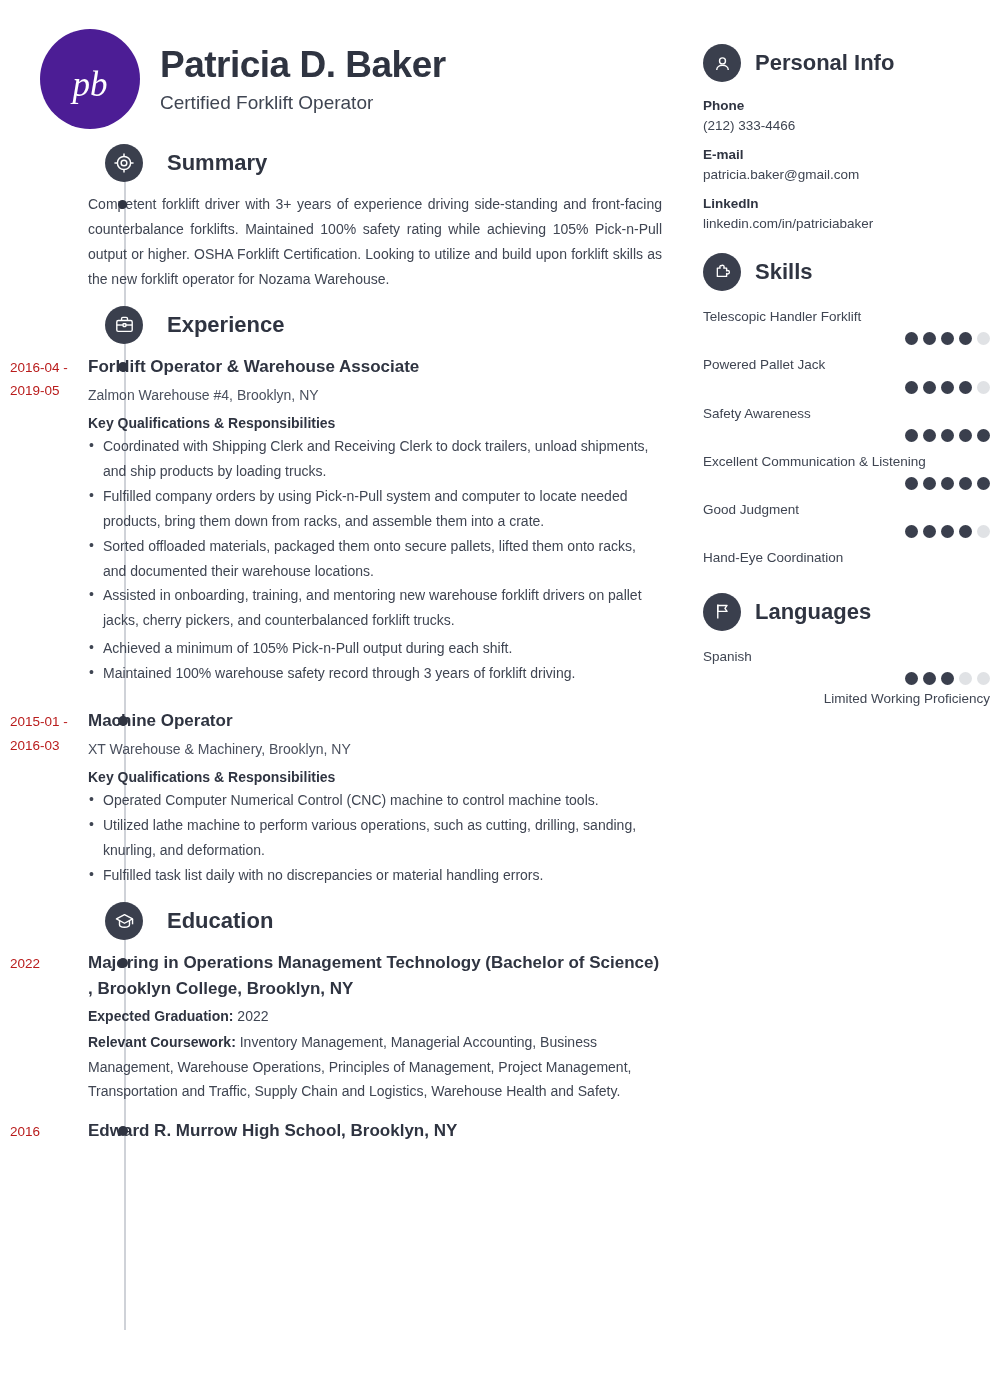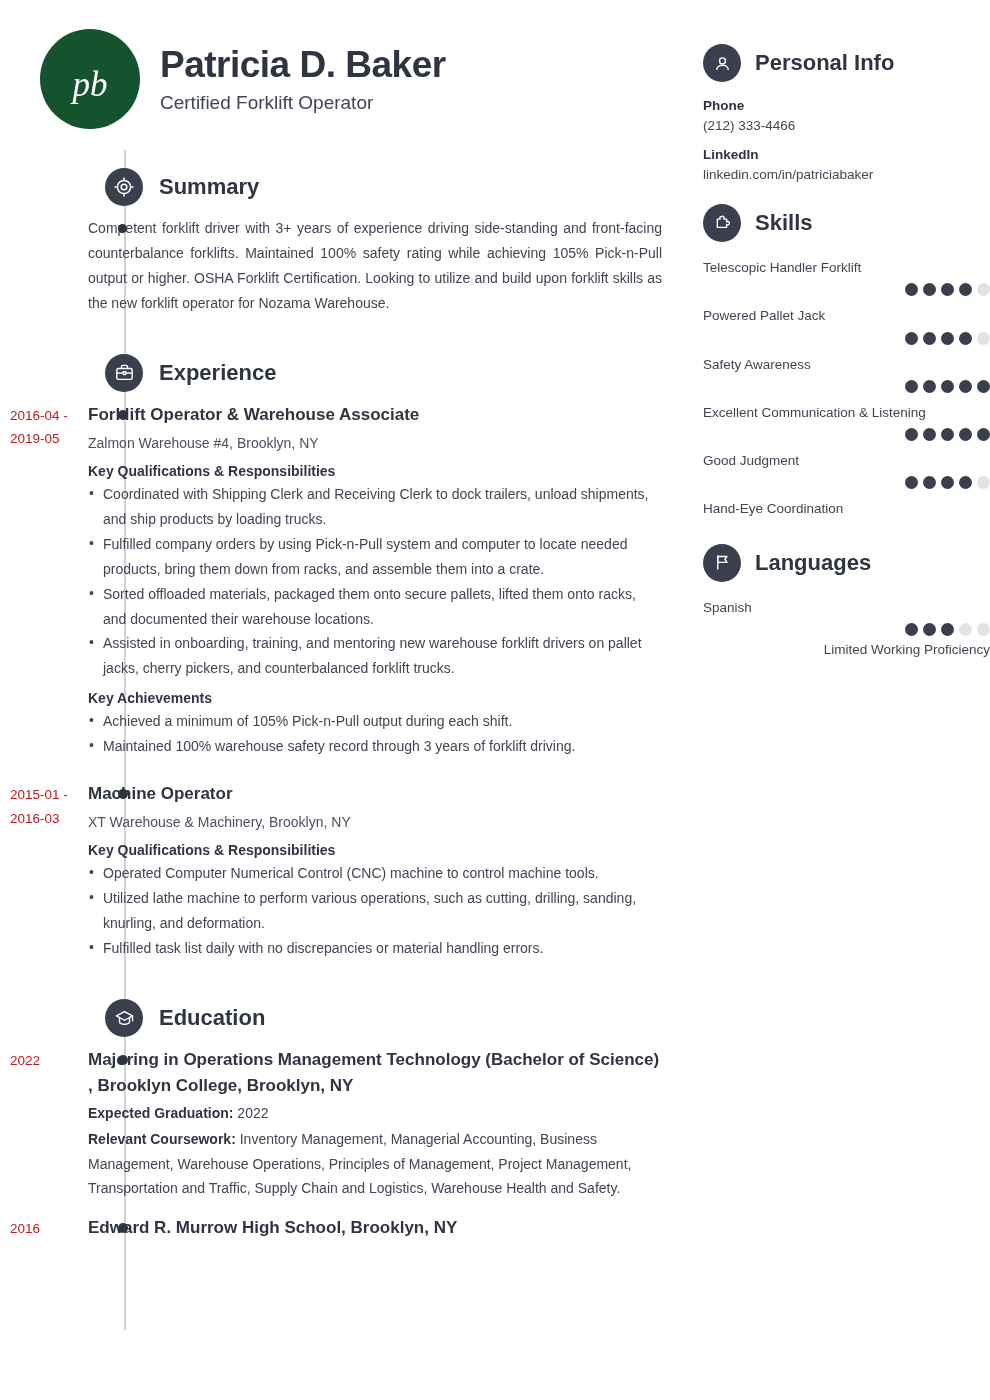--- a/index.html
+++ b/index.html
@@ -27,21 +27,21 @@
   
   .header {
     display: flex;
     align-items: center;
     padding: 28px 0 0 40px;
     height: 130px;
   }
   .avatar {
     width: 100px; height: 100px;
     border-radius: 50%;
-    background: #14532d;
+    background: #4c1d95;
     color: #ffffff;
     display: flex; align-items: center; justify-content: center;
     font-family: "Liberation Serif", serif;
     font-style: italic;
     font-size: 35px;
     font-weight: 400;
     letter-spacing: 0px;
     flex: 0 0 auto;
     padding-top: 12px;
   }
@@ -69,22 +69,23 @@
     height: 1180px;
     background: #cfd2d8;
   }
 
   
   .section-head {
     position: relative;
     display: flex;
     align-items: center;
     margin-left: 105px;
-    margin-top: 38px;
+    margin-top: 14px;
     margin-bottom: 10px;
+    gap: 8px;
   }
   .sec-icon {
     width: 38px; height: 38px;
     border-radius: 50%;
     background: #3a3f4d;
     display: flex; align-items: center; justify-content: center;
     flex: 0 0 auto;
     z-index: 2;
     position: relative;
   }
@@ -290,21 +291,20 @@
       <span class="dot big"></span>
       <div class="entry-title">Forklift Operator &amp; Warehouse Associate</div>
       <div class="entry-sub">Zalmon Warehouse #4, Brooklyn, NY</div>
       <div class="entry-label">Key Qualifications &amp; Responsibilities</div>
       <ul class="bullets">
         <li>Coordinated with Shipping Clerk and Receiving Clerk to dock trailers, unload shipments, and ship products by loading trucks.</li>
         <li>Fulfilled company orders by using Pick-n-Pull system and computer to locate needed products, bring them down from racks, and assemble them into a crate.</li>
         <li>Sorted offloaded materials, packaged them onto secure pallets, lifted them onto racks, and documented their warehouse locations.</li>
         <li>Assisted in onboarding, training, and mentoring new warehouse forklift drivers on pallet jacks, cherry pickers, and counterbalanced forklift trucks.</li>
       </ul>
-      <div class="entry-label">Key Achievements</div>
       <ul class="bullets">
         <li>Achieved a minimum of 105% Pick-n-Pull output during each shift.</li>
         <li>Maintained 100% warehouse safety record through 3 years of forklift driving.</li>
       </ul>
     </div>
 
     <div class="gap-md"></div>
 
     <div class="entry">
       <div class="date">2015-01 - 2016-03</div>
@@ -364,20 +364,24 @@
         </svg>
       </span>
       <span class="side-title">Personal Info</span>
     </div>
 
     <div class="side-field">
       <div class="side-field-label">Phone</div>
       <div class="side-field-value">(212) 333-4466</div>
     </div>
     <div class="side-field">
+      <div class="side-field-label">E-mail</div>
+      <div class="side-field-value">patricia.baker@gmail.com</div>
+    </div>
+    <div class="side-field">
       <div class="side-field-label">LinkedIn</div>
       <div class="side-field-value">linkedin.com/in/patriciabaker</div>
     </div>
 
     <div class="side-head" style="margin-top:22px">
       <span class="sec-icon">
         <svg width="21" height="21" viewBox="0 0 24 24" fill="none" stroke="#ffffff" stroke-width="1.5" stroke-linejoin="round">
           <path d="M10.5 4.3a2 2 0 0 1 3.4 1.4c0 .5-.2.9-.5 1.2h3.3v3.3c.3-.3.7-.5 1.2-.5a2 2 0 0 1 0 4c-.5 0-.9-.2-1.2-.5v3.3H6.1V6.9h3.3c-.3-.3-.5-.7-.5-1.2 0-.6.2-1.1.6-1.4z"></path>
         </svg>
       </span>

